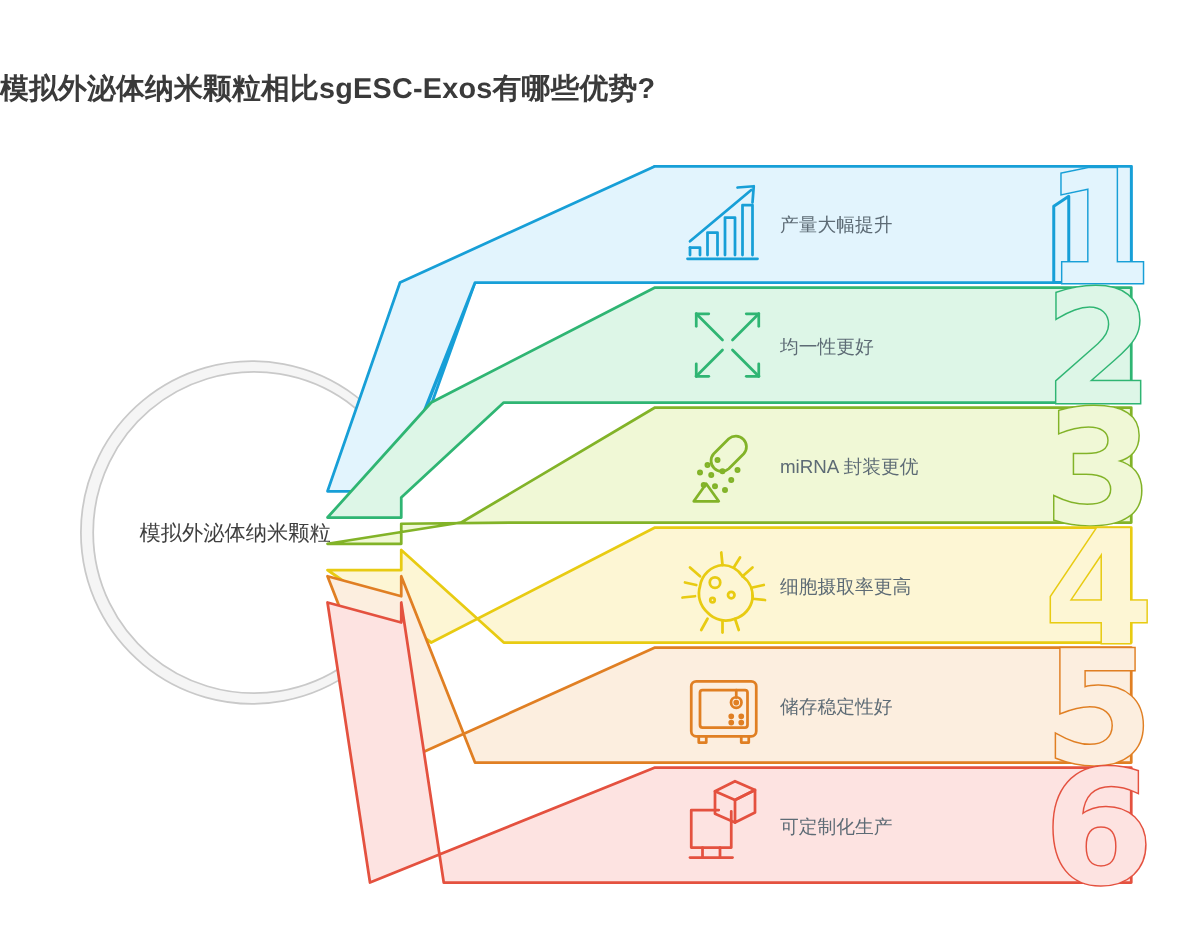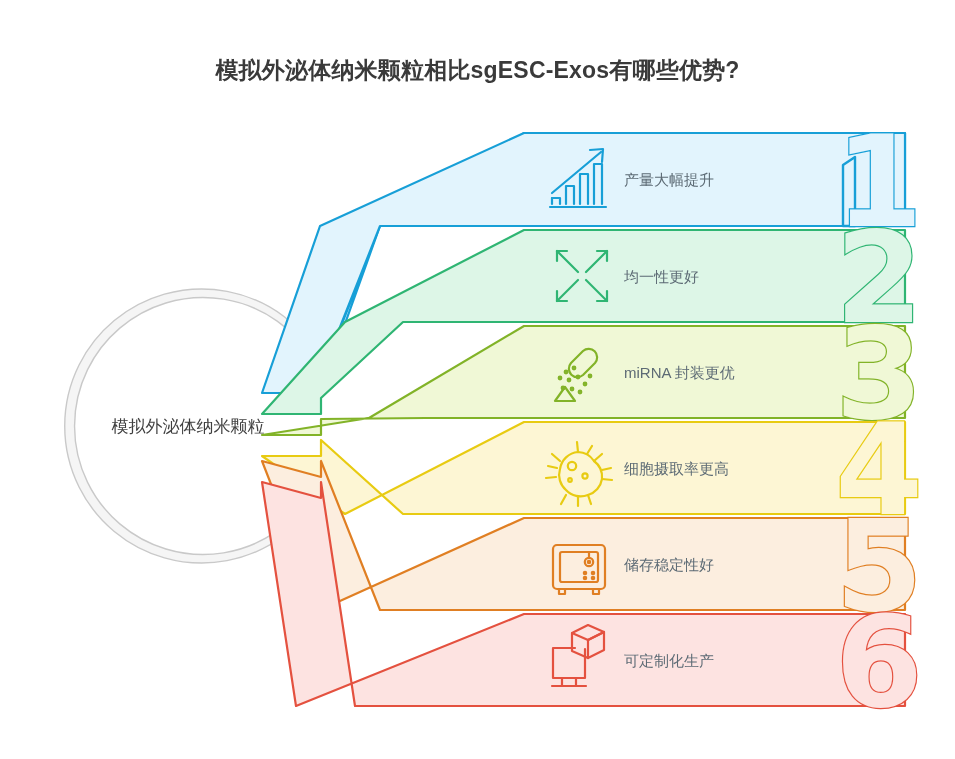--- a/index.html
+++ b/index.html
@@ -1,19 +1,19 @@
 <!DOCTYPE html>
 <html><head>
 <meta charset="utf-8">
 <style>
   html,body{margin:0;padding:0;background:#ffffff;}
   body{width:955px;height:759px;overflow:hidden;
        font-family:"Liberation Sans","DejaVu Sans",sans-serif;}
   #stage{position:relative;width:955px;height:759px;background:#fff;}
-  #title{position:absolute;left:0;top:55px;width:955px;text-align:center;
+  #title{position:absolute;left:0;top:55px;width:955px;text-align:left;
          font-size:23px;font-weight:bold;color:#3a3a3a;letter-spacing:.2px;}
   #board{position:absolute;left:0;top:0;width:955px;height:759px;}
   .band-label{font-family:"Liberation Sans","DejaVu Sans",sans-serif;
               font-size:15px;fill:#5d6b75;}
   .hub-label{font-family:"Liberation Sans","DejaVu Sans",sans-serif;
              font-size:17px;fill:#3f3f3f;}
   .num{font-family:"DejaVu Sans","Liberation Sans",sans-serif;
        font-size:126px;font-weight:bold;}
 </style>
 </head>

